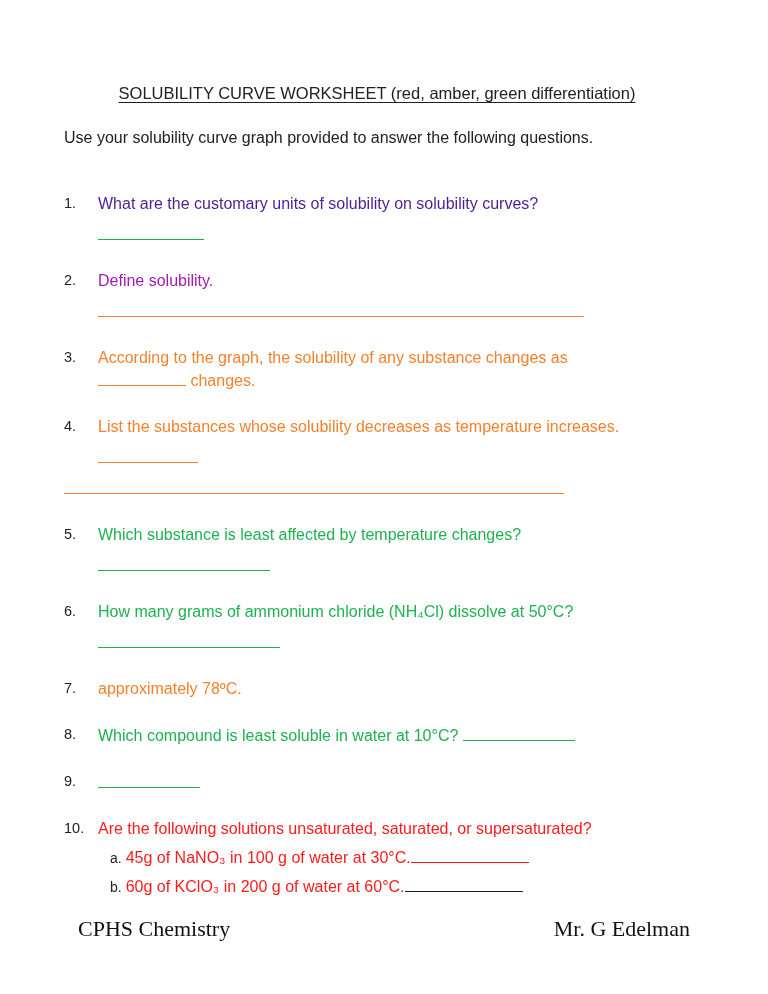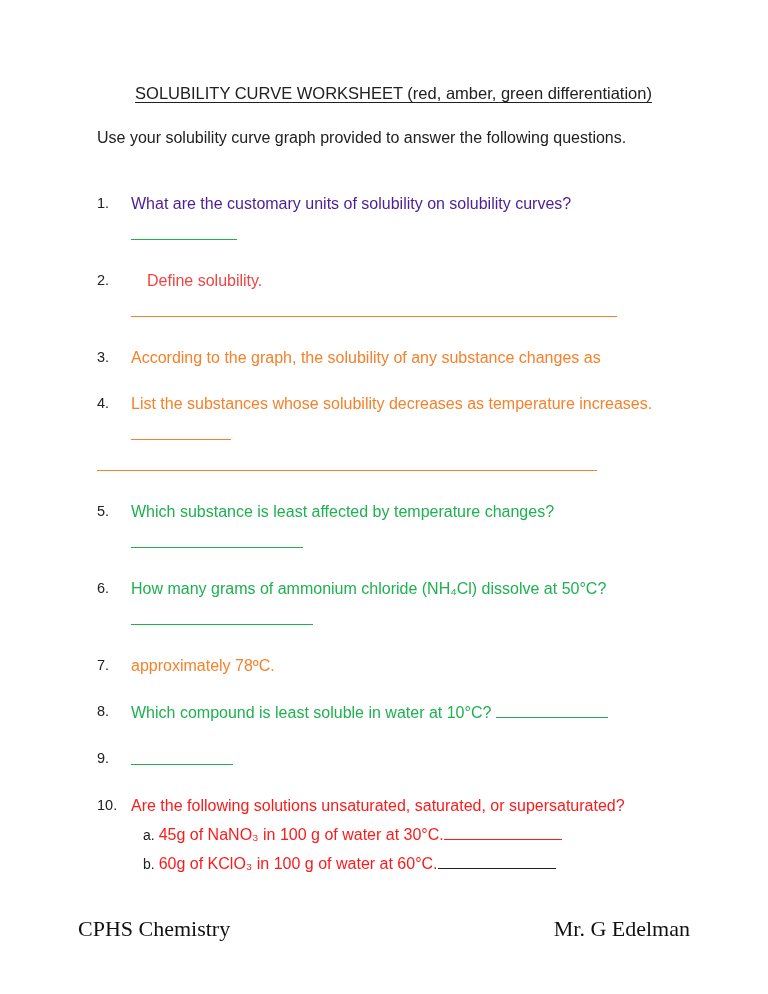--- a/index.html
+++ b/index.html
@@ -3,21 +3,21 @@
 <meta charset="utf-8">
 <style>
   html, body { margin: 0; padding: 0; background: #ffffff; }
   .page {
     position: relative;
     width: 768px;
     height: 994px;
     margin: 0 auto;
     background: #ffffff;
     box-sizing: border-box;
-    padding: 84px 78px 0 97px;
+    padding: 84px 78px 0 64px;
     font-family: "Liberation Sans", sans-serif;
     color: #212121;
     overflow: hidden;
   }
   .title {
     font-size: 16.5px;
     font-weight: normal;
     text-align: center;
     text-decoration: underline;
     text-underline-offset: 3px;
@@ -83,28 +83,29 @@
       <div class="question">
         <span class="qnum">1.</span>
         <div class="qbody">
           <div class="qline" style="color: #4c1d95;"><span>What are the customary units of solubility on solubility curves?</span></div>
           <div class="qline blankline" style="color: rgb(30, 177, 80);"><span class="blank" style="width: 106px; color: rgb(30, 177, 80);"></span></div>
         </div>
       </div>
       <div class="question">
         <span class="qnum">2.</span>
         <div class="qbody">
-          <div class="qline" style="color: #ef4444; margin-left: 16px;"><span>Define solubility.</span></div>
+          <div class="qline" style="color: #a21caf;"><span>Define solubility.</span></div>
           <div class="qline blankline" style="color: rgb(245, 129, 43);"><span class="blank" style="width: 486px; color: rgb(245, 129, 43);"></span></div>
         </div>
       </div>
       <div class="question">
         <span class="qnum">3.</span>
         <div class="qbody">
           <div class="qline" style="color: rgb(245, 129, 43);"><span>According to the graph, the solubility of any substance changes as</span></div>
+          <div class="qline" style="color: rgb(245, 129, 43);"><span class="blank" style="width: 88px; color: rgb(245, 129, 43);"></span><span> changes.</span></div>
         </div>
       </div>
       <div class="question">
         <span class="qnum">4.</span>
         <div class="qbody">
           <div class="qline" style="color: rgb(245, 129, 43);"><span>List the substances whose solubility decreases as temperature increases.</span></div>
           <div class="qline blankline" style="color: rgb(245, 129, 43);"><span class="blank" style="width: 100px; color: rgb(245, 129, 43);"></span></div>
           <div class="qline blankline outdent" style="color: rgb(245, 129, 43);"><span class="blank" style="width: 500px; color: rgb(245, 129, 43);"></span></div>
         </div>
       </div>
@@ -138,21 +139,21 @@
         <span class="qnum">9.</span>
         <div class="qbody">
           <div class="qline" style="color: rgb(30, 177, 80);"><span class="blank" style="width: 102px; color: rgb(30, 177, 80);"></span></div>
         </div>
       </div>
       <div class="question">
         <span class="qnum">10.</span>
         <div class="qbody">
           <div class="qline" style="color: rgb(251, 27, 27);"><span>Are the following solutions unsaturated, saturated, or supersaturated?</span></div>
           <div class="qline subline" style="color: rgb(251, 27, 27);"><span class="sublet">a.</span><span>45g of NaNO₃ in 100 g of water at 30°C.</span><span class="blank" style="width: 118px; color: rgb(251, 27, 27);"></span></div>
-          <div class="qline subline" style="color: rgb(251, 27, 27);"><span class="sublet">b.</span><span>60g of KClO₃ in 100 g of water at 60°C.</span><span class="blank" style="width: 118px; color: rgb(33, 33, 33);"></span></div>
+          <div class="qline subline" style="color: rgb(251, 27, 27);"><span class="sublet">b.</span><span>60g of KClO₃ in 200 g of water at 60°C.</span><span class="blank" style="width: 118px; color: rgb(33, 33, 33);"></span></div>
         </div>
       </div>
     </div>
   <div class="footer">
     <span>CPHS Chemistry</span>
     <span>Mr. G Edelman</span>
   </div>
 </div>
 
 </body></html>

